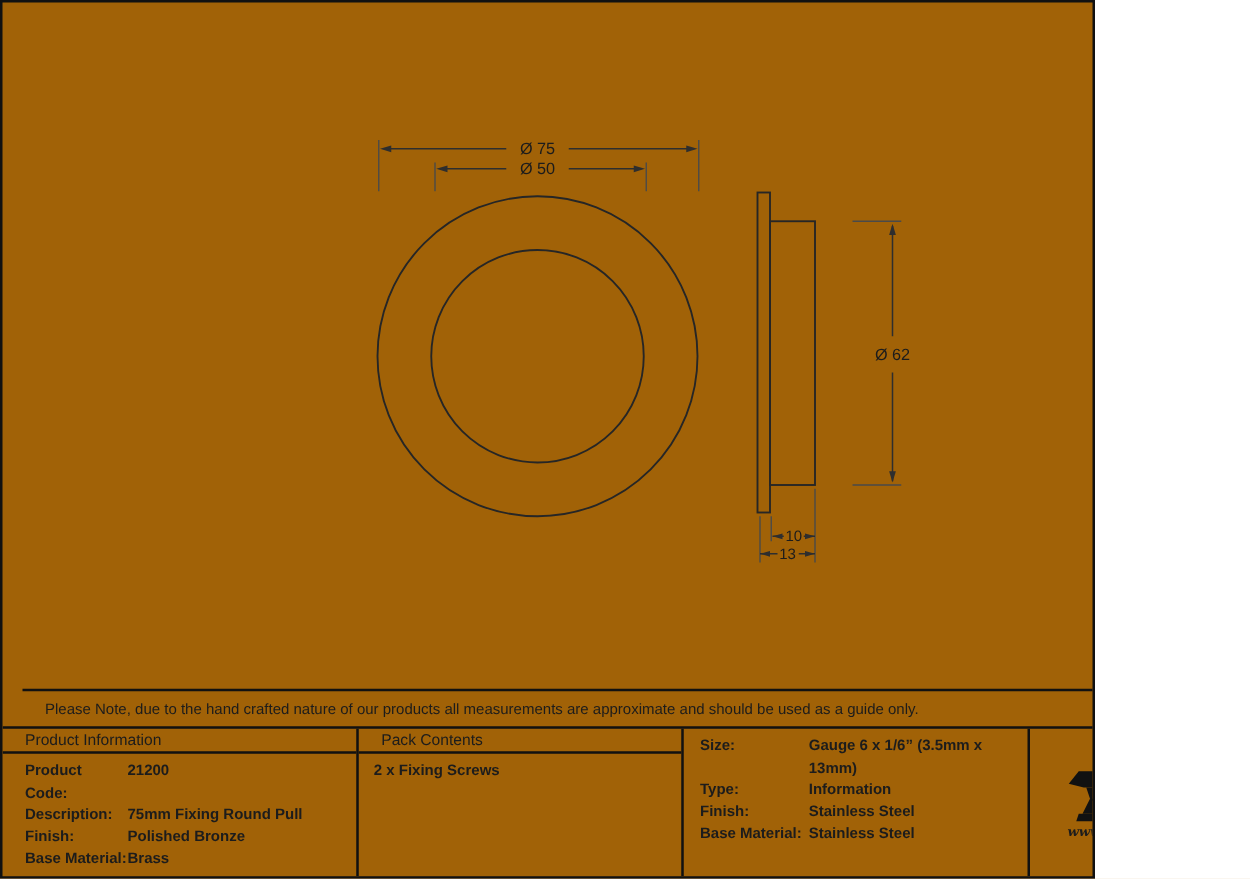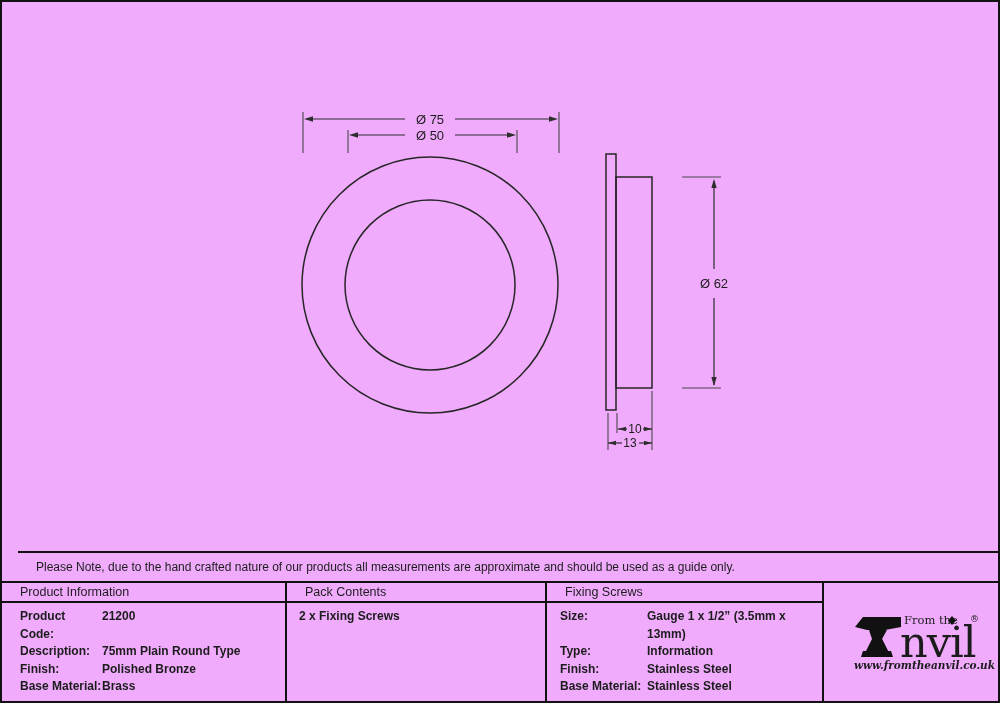--- a/index.html
+++ b/index.html
@@ -1,18 +1,18 @@
 <!DOCTYPE html>
 <html><head>
 <meta charset="utf-8">
 <style>
   html,body{margin:0;padding:0;background:#fff;}
   *{box-sizing:border-box;}
   .page{
-    position:relative;width:1000px;height:703px;background:#f0abfc;
+    position:relative;width:876px;height:703px;background:#a16207;
     border:2px solid #111;font-family:"Liberation Sans",sans-serif;color:#1c1c1c;
     overflow:hidden;
   }
   .drawing-area{position:absolute;left:0;top:0;width:996px;height:549px;}
   .drawing-area svg{display:block;width:996px;height:549px;}
   .note-row{
     position:absolute;left:16px;top:549px;width:996px;height:30px;
     border-top:2px solid #111;display:flex;align-items:center;
     padding-left:18px;font-size:12px;
   }
@@ -124,46 +124,45 @@
 
     <div class="col bordered col-product">
       <div class="col-header">Product Information</div>
       <div class="col-body">
         <div class="spec-row">
           <span class="spec-label">Product Code:</span>
           <span class="spec-value">21200</span>
         </div>
         <div class="spec-row">
           <span class="spec-label">Description:</span>
-          <span class="spec-value">75mm Plain Round Type</span>
+          <span class="spec-value">75mm Fixing Round Pull</span>
         </div>
         <div class="spec-row">
           <span class="spec-label">Finish:</span>
           <span class="spec-value">Polished Bronze</span>
         </div>
         <div class="spec-row">
           <span class="spec-label">Base Material:</span>
           <span class="spec-value">Brass</span>
         </div>
       </div>
     </div>
 
     <div class="col bordered col-pack">
       <div class="col-header">Pack Contents</div>
       <div class="col-body">
         <div>2 x Fixing Screws</div>
       </div>
     </div>
 
     <div class="col bordered col-screws">
-      <div class="col-header">Fixing Screws</div>
       <div class="col-body">
         <div class="spec-row">
           <span class="spec-label">Size:</span>
-          <span class="spec-value">Gauge 1 x 1/2” (3.5mm x 13mm)</span>
+          <span class="spec-value">Gauge 6 x 1/6” (3.5mm x 13mm)</span>
         </div>
         <div class="spec-row">
           <span class="spec-label">Type:</span>
           <span class="spec-value">Information</span>
         </div>
         <div class="spec-row">
           <span class="spec-label">Finish:</span>
           <span class="spec-value">Stainless Steel</span>
         </div>
         <div class="spec-row">

